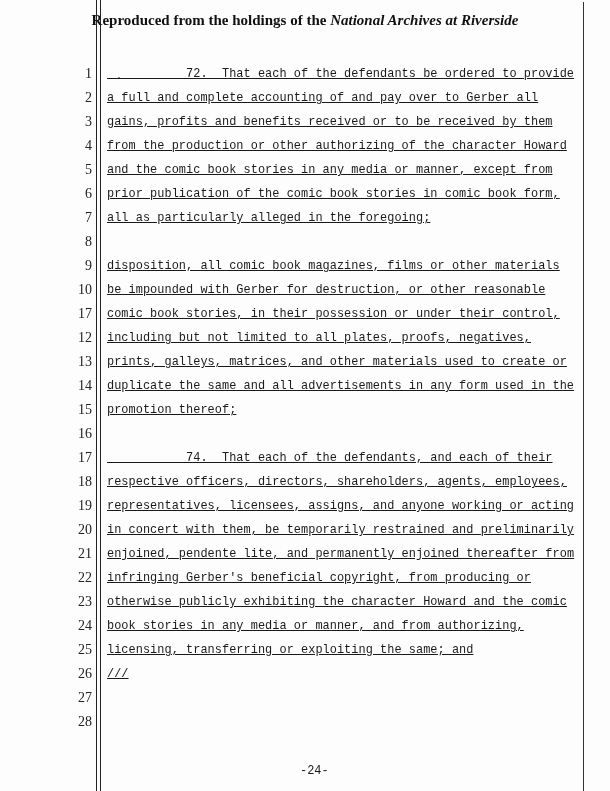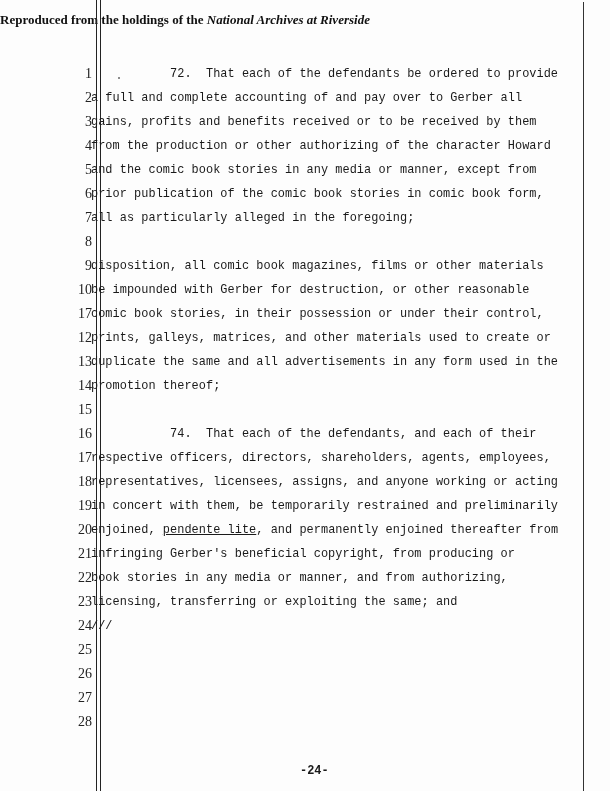--- a/index.html
+++ b/index.html
@@ -1,42 +1,41 @@
 <!DOCTYPE html>
 <html><head>
 <meta charset="utf-8">
 <style>
   html, body { margin: 0; padding: 0; }
   body {
     width: 610px; height: 791px; background: #fdfdfd; position: relative; overflow: hidden;
     font-family: "Liberation Mono", "DejaVu Sans Mono", monospace; color: #1a1a1a;
   }
   .header {
-    position: absolute; top: 12px; left: 0; width: 610px; text-align: left;
-    font-family: "Liberation Serif", "DejaVu Serif", serif; font-weight: bold; font-size: 13px; color: #111;
+    position: absolute; top: 12px; left: 0; width: 610px; text-align: center;
+    font-family: "Liberation Serif", "DejaVu Serif", serif; font-weight: bold; font-size: 15px; color: #111;
   }
   .header .em { font-style: italic; }
   .vline { position: absolute; top: 0; height: 791px; width: 1px; background: #222; }
   .vl1 { left: 96px; }
   .vl2 { left: 100px; }
   .vr { left: 583px; top: 2px; background: #333; }
   .linenums { position: absolute; left: 60px; top: 62px; width: 32px; }
   .ln {
     height: 24px; line-height: 24px; text-align: right;
     font-family: "Liberation Serif", "DejaVu Serif", serif; font-size: 14px; color: #222;
   }
-  .body { position: absolute; left: 91px; top: 62px; width: 480px; }
+  .body { position: absolute; left: 107px; top: 62px; width: 480px; text-decoration: underline; }
   .row {
     height: 24px; line-height: 24px; font-size: 11.9px; white-space: pre; letter-spacing: 0.05px;
   }
   .ul { text-decoration: underline; }
   .pagenum {
     position: absolute; top: 764px; left: 300px; width: 80px; text-align: left;
     font-size: 11.9px;
-    font-weight: bold;
   }
   .dot { position: absolute; width: 2px; height: 2px; background: #666; border-radius: 1px; }
 </style>
 </head>
 <body>
 
 <div class="header"><span>Reproduced from the holdings of the </span><span class="em">National Archives at Riverside</span></div>
 
 <div class="vline vl1"></div>
 <div class="vline vl2"></div>
@@ -79,28 +78,30 @@
     <div class="row">a full and complete accounting of and pay over to Gerber all</div>
     <div class="row">gains, profits and benefits received or to be received by them</div>
     <div class="row">from the production or other authorizing of the character Howard</div>
     <div class="row">and the comic book stories in any media or manner, except from</div>
     <div class="row">prior publication of the comic book stories in comic book form,</div>
     <div class="row">all as particularly alleged in the foregoing;</div>
     <div class="row"></div>
     <div class="row">disposition, all comic book magazines, films or other materials</div>
     <div class="row">be impounded with Gerber for destruction, or other reasonable</div>
     <div class="row">comic book stories, in their possession or under their control,</div>
+    <div class="row">including but not limited to all plates, proofs, negatives,</div>
     <div class="row">prints, galleys, matrices, and other materials used to create or</div>
     <div class="row">duplicate the same and all advertisements in any form used in the</div>
     <div class="row">promotion thereof;</div>
     <div class="row"></div>
     <div class="row">           74.  That each of the defendants, and each of their</div>
     <div class="row">respective officers, directors, shareholders, agents, employees,</div>
     <div class="row">representatives, licensees, assigns, and anyone working or acting</div>
     <div class="row">in concert with them, be temporarily restrained and preliminarily</div>
     <div class="row"><span>enjoined, </span><span class="ul">pendente lite</span><span>, and permanently enjoined thereafter from</span></div>
     <div class="row">infringing Gerber's beneficial copyright, from producing or</div>
+    <div class="row">otherwise publicly exhibiting the character Howard and the comic</div>
     <div class="row">book stories in any media or manner, and from authorizing,</div>
     <div class="row">licensing, transferring or exploiting the same; and</div>
     <div class="row">///</div>
   </div>
 
 <div class="pagenum">-24-</div>
 
 </body></html>

